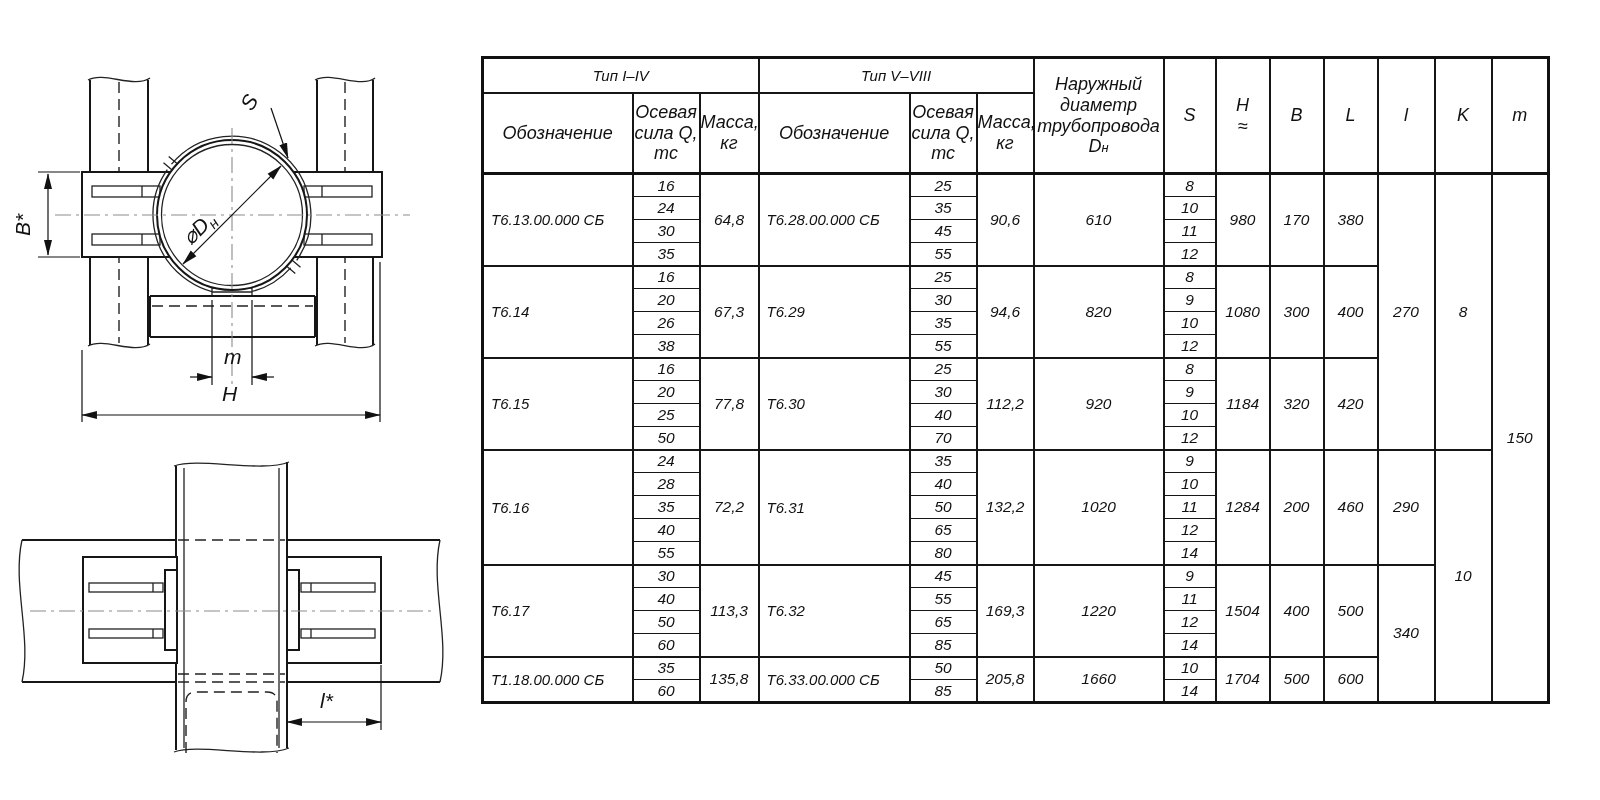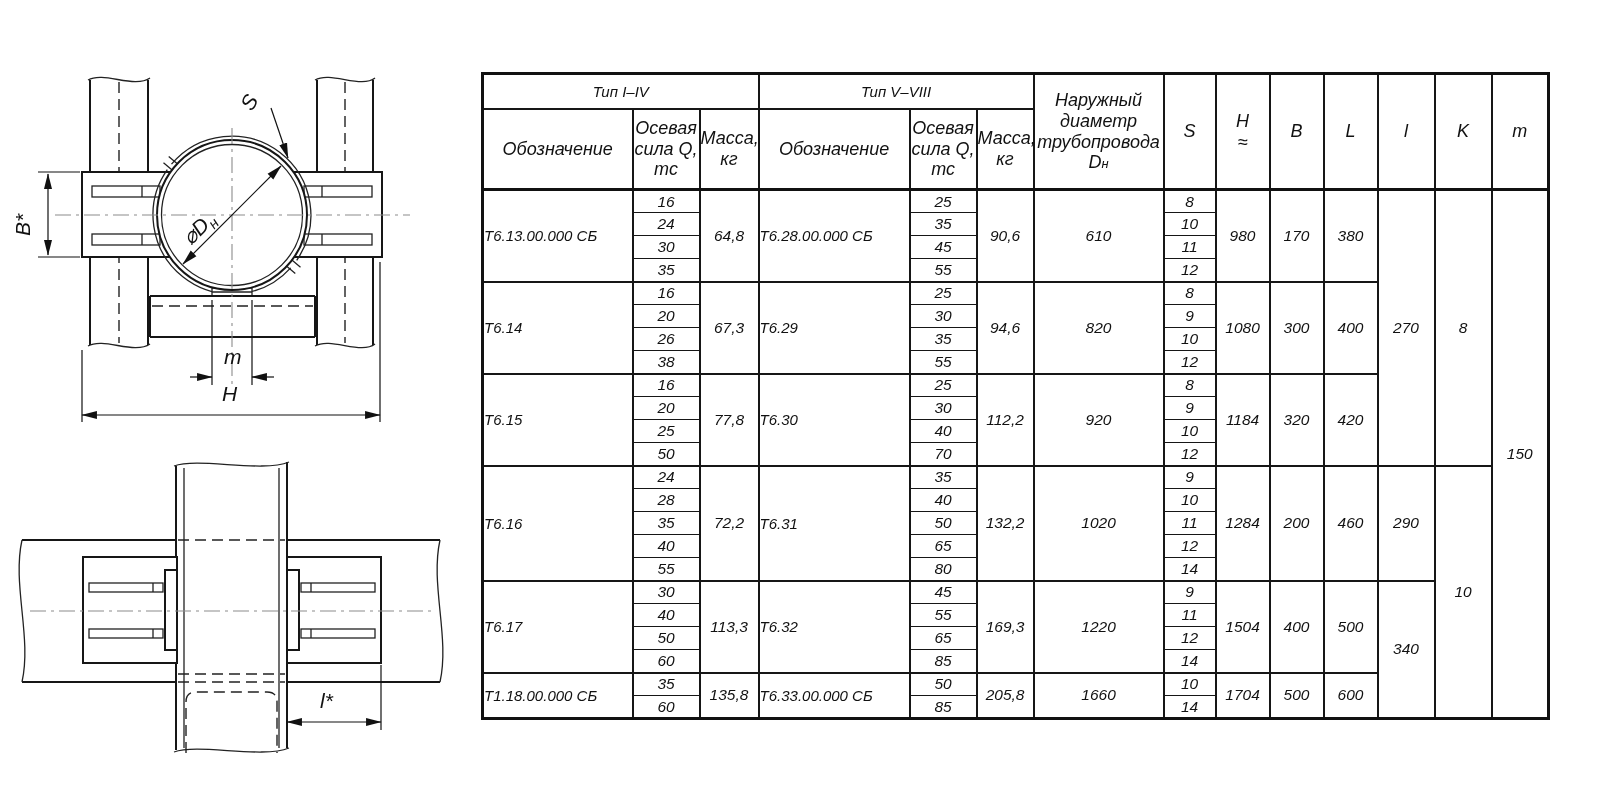--- a/index.html
+++ b/index.html
@@ -1,30 +1,30 @@
 <!DOCTYPE html>
 <html><head>
 <meta charset="utf-8">
 <style>
   html,body{margin:0;padding:0;background:#fff;}
   .sheet{position:relative;width:1600px;height:800px;background:#ffffff;overflow:hidden;
          font-family:"Liberation Sans",sans-serif;font-style:italic;color:#111;}
   .dwg{position:absolute;left:0;top:0;}
   .title{position:absolute;left:481px;top:44px;width:1066px;text-align:center;
          font-size:17px;color:#111;}
-  .tblwrap{position:absolute;left:481px;top:72px;}
+  .tblwrap{position:absolute;left:481px;top:56px;}
   table{border-collapse:collapse;table-layout:fixed;width:1066px;border:3px solid #111;}
   th,td{border:2px solid #161616;padding:0;text-align:center;vertical-align:middle;
         font-weight:normal;font-style:italic;color:#111;overflow:hidden;}
   thead th{font-size:18px;line-height:1.15;border-bottom:3px solid #111;}
   th.th-type{border-bottom:2px solid #161616;height:33px;font-size:15px;}
   thead tr.names th{height:78px;}
   tbody tr{height:23px;}
   td{font-size:15.5px;}
-  td.desig{text-align:left;font-size:15px;white-space:nowrap;}
+  td.desig{text-align:left;padding-left:7px;font-size:15px;white-space:nowrap;}
   td.q{border-top-width:1px;border-bottom-width:1px;}
   tr.group-start td{border-top-width:2px;}
   tbody tr:first-child td{border-top-width:3px;}
   .sub{font-size:72%;}
   svg .ln{stroke:#161616;stroke-width:2;fill:none;}
   svg .thin{stroke:#222;stroke-width:1.3;fill:none;}
   svg .dash{stroke:#222;stroke-width:1.4;fill:none;stroke-dasharray:11 6;}
   svg .cl{stroke:#8c8c8c;stroke-width:1.1;fill:none;stroke-dasharray:16 5 3 5;}
   svg .dim{stroke:#111;stroke-width:1.2;fill:none;}
   svg .white{fill:#ffffff;}

